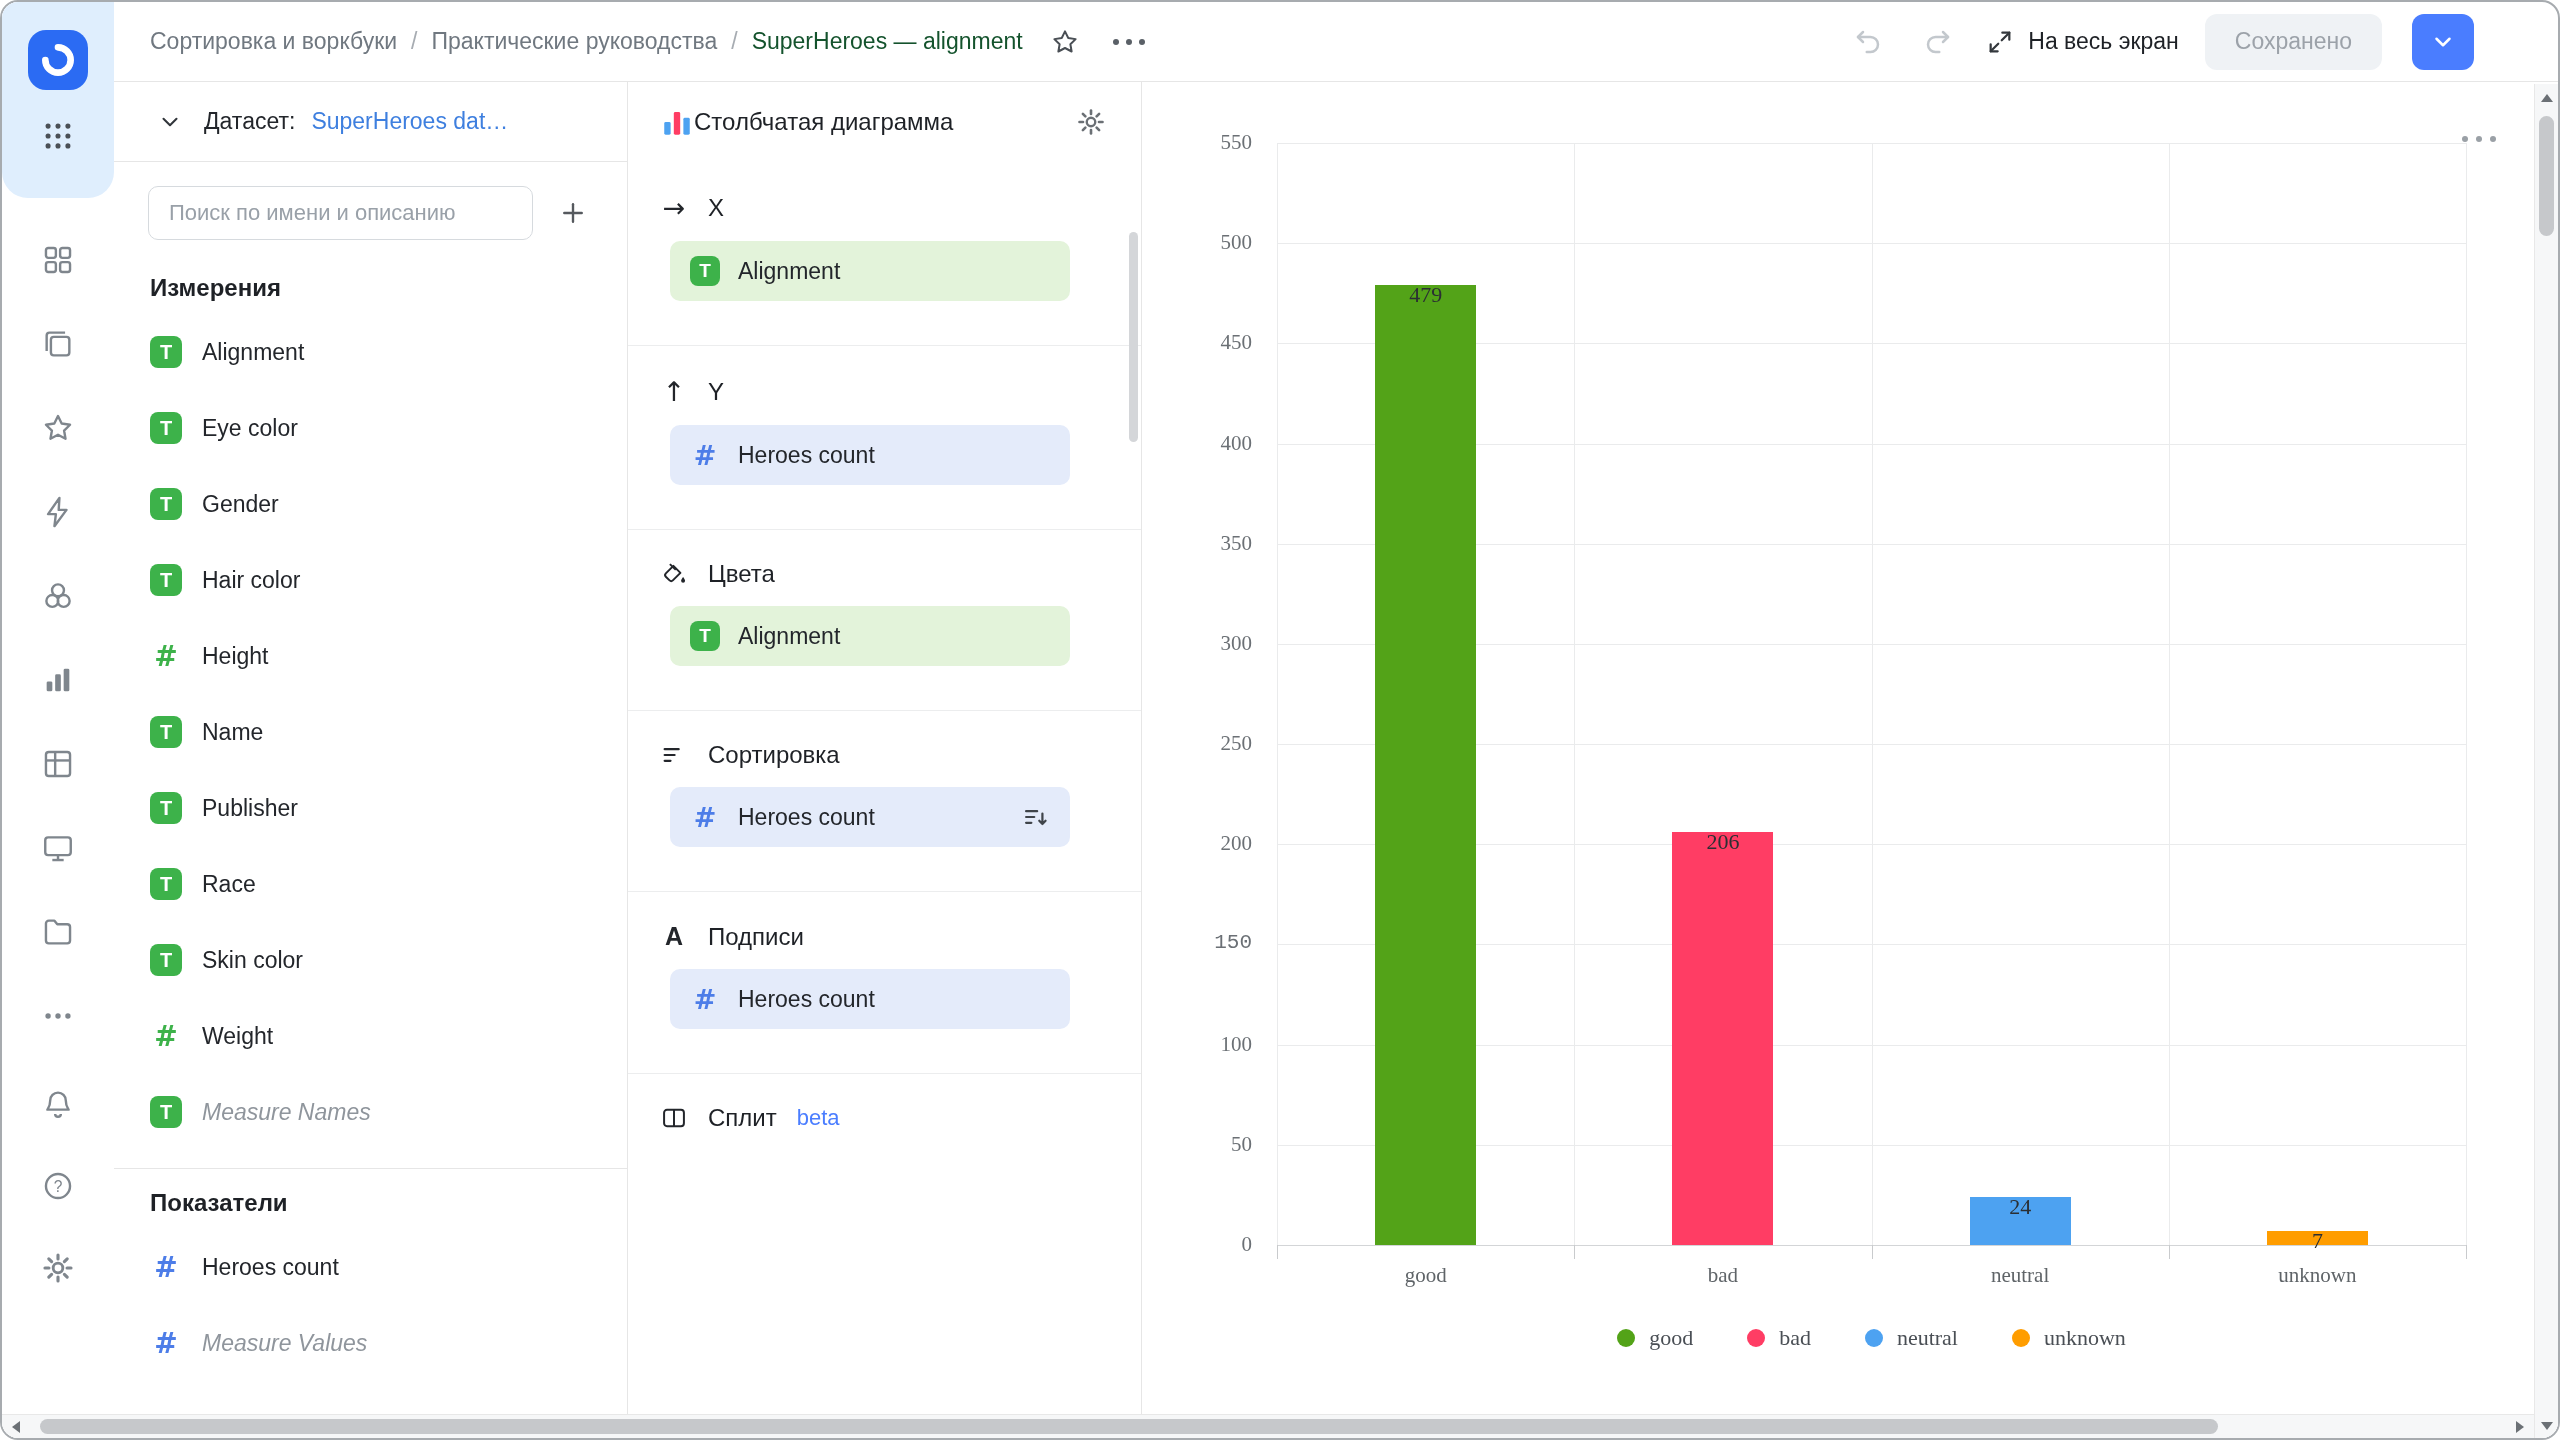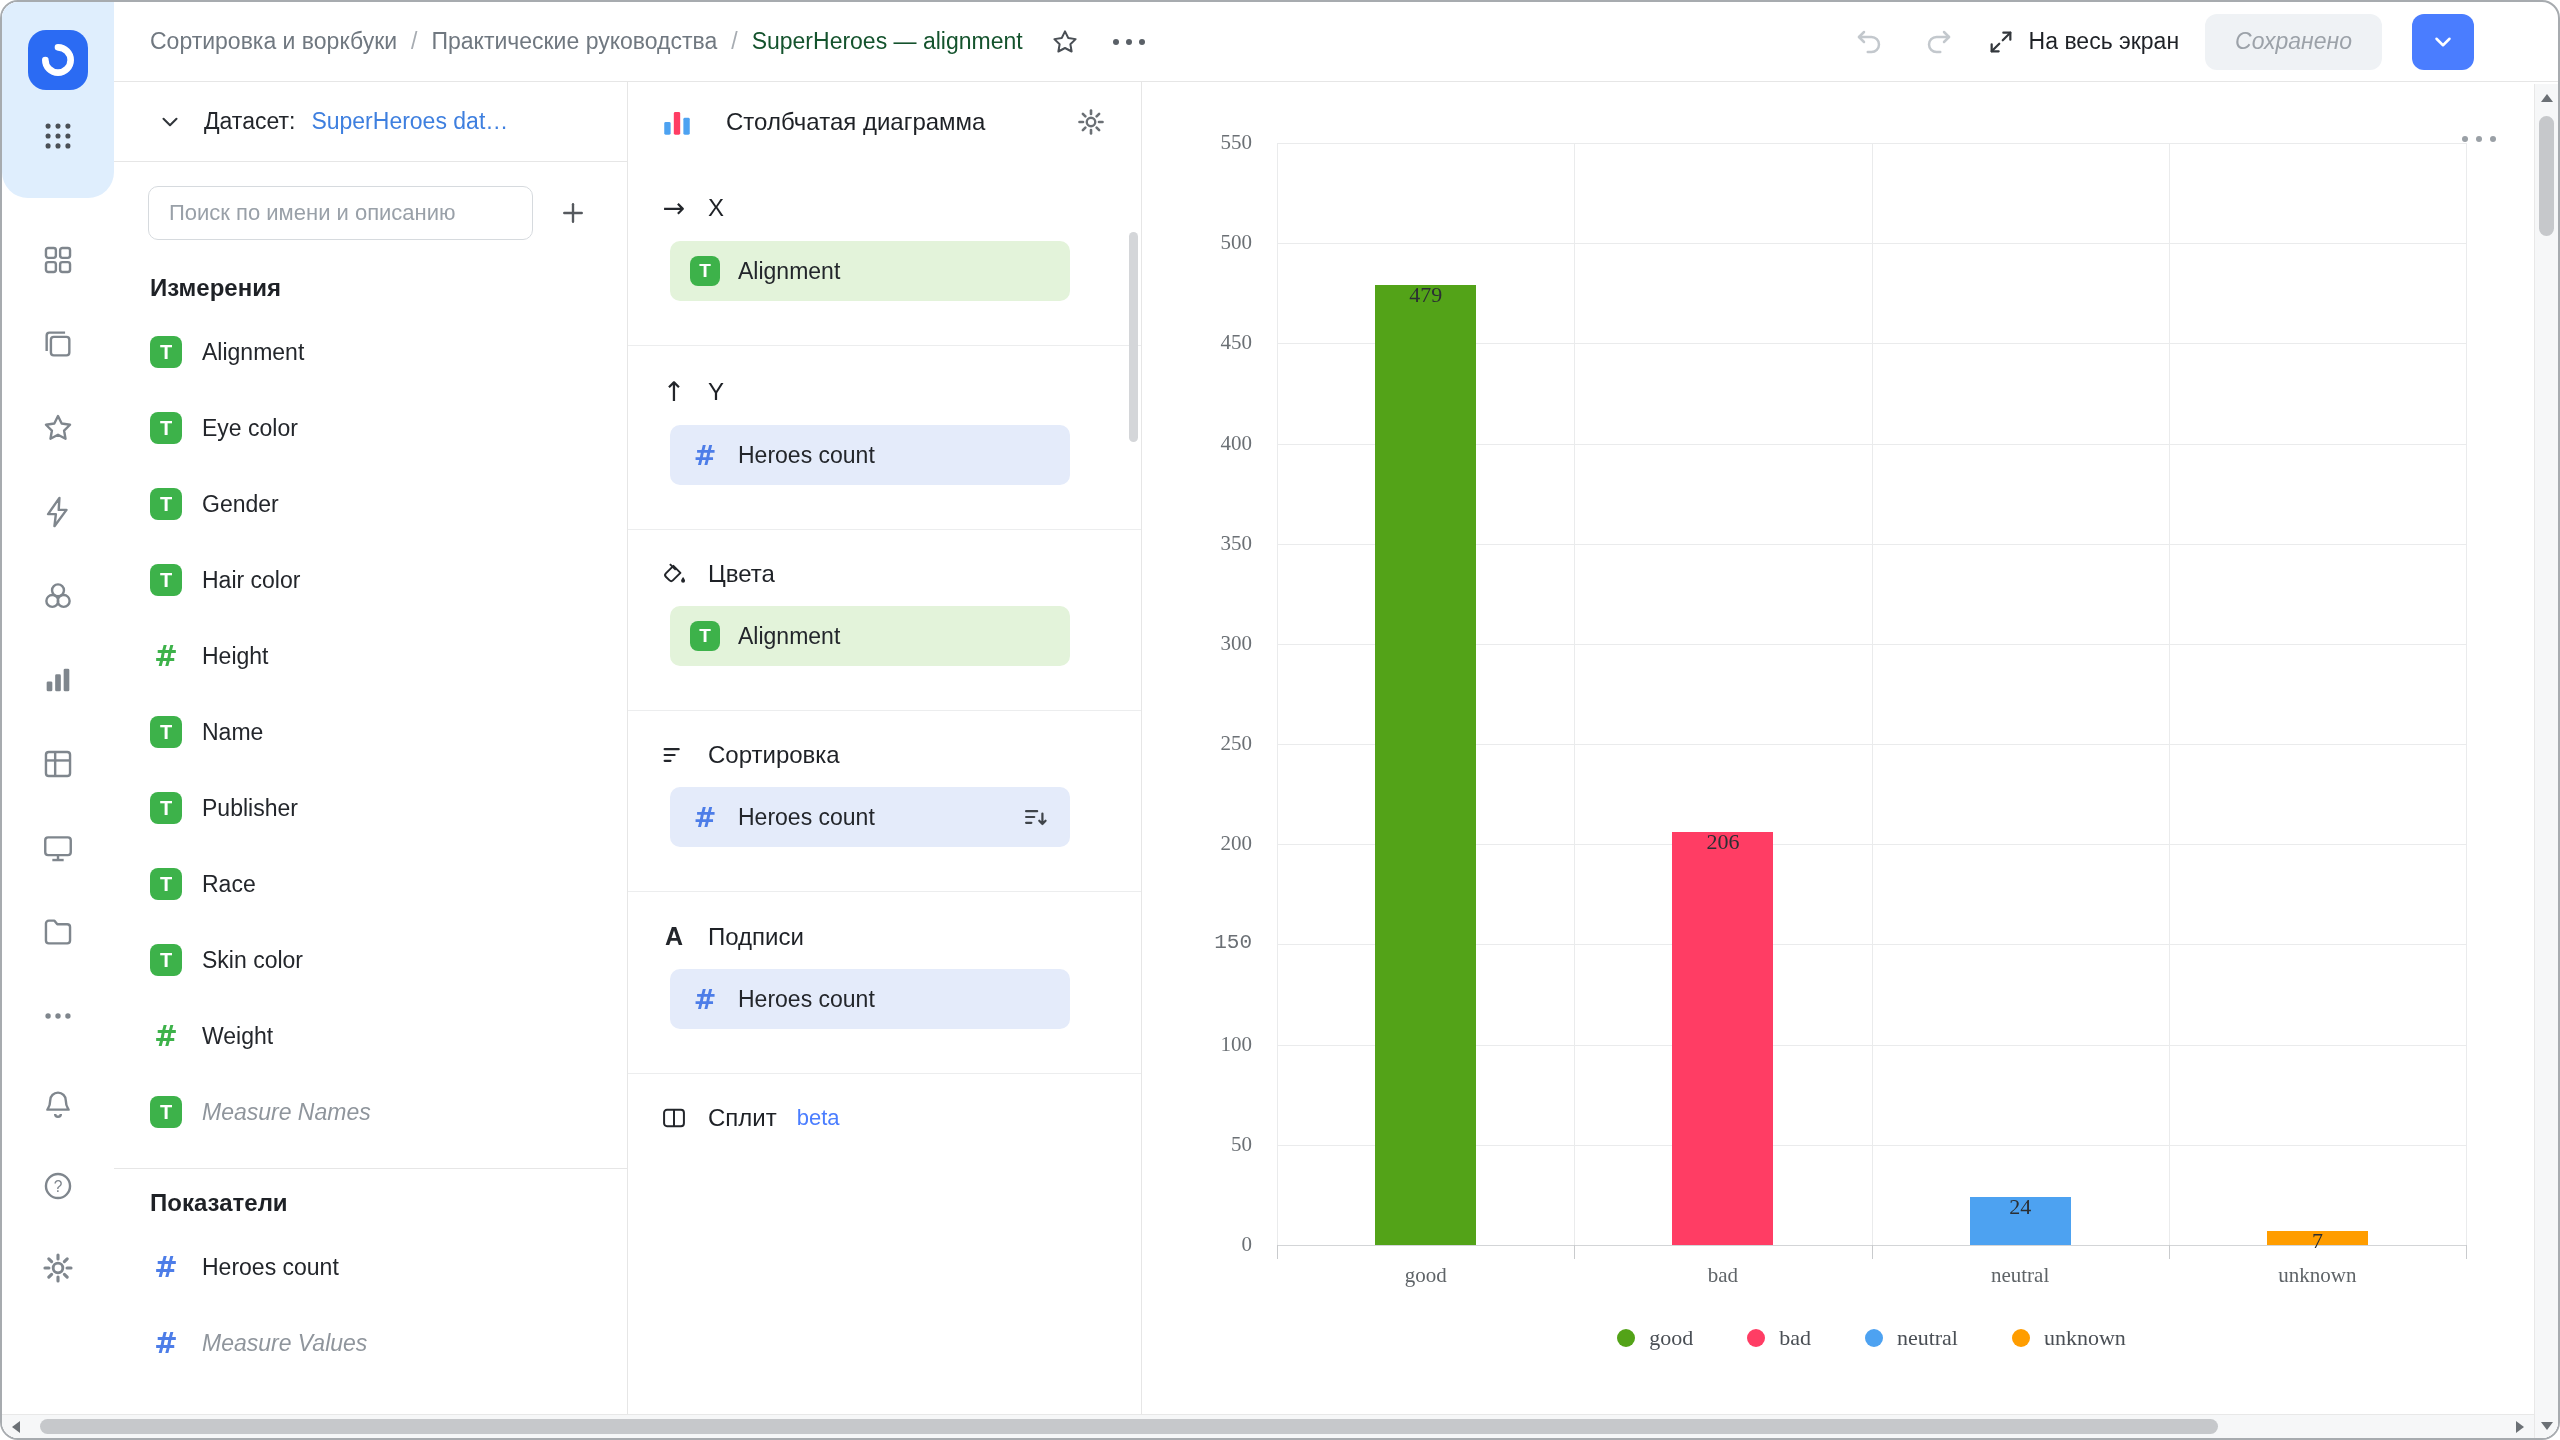--- a/index.html
+++ b/index.html
@@ -39,21 +39,21 @@
   .crumb-current{color:#14532d;}
   .crumb-sep{color:#A7ACB2;}
   .tb-icon{width:44px;height:44px;display:flex;align-items:center;justify-content:center;color:#4A4F55;cursor:pointer;border-radius:10px;}
   .tb-icon svg{width:30px;height:30px;}
   .tb-icon.light{color:#C3C8CD;}
   .dots{display:flex;gap:7px;align-items:center;}
   .dots i{width:6px;height:6px;border-radius:50%;background:#5A6067;display:block;}
   .tb-right{margin-left:auto;display:flex;align-items:center;gap:26px;}
   .fullscreen{display:flex;align-items:center;gap:14px;cursor:pointer;color:#1E2126;}
   .fullscreen svg{width:28px;height:28px;color:#33373C;}
-  .save-btn{height:56px;padding:0 30px;background:#EFF2F5;color:#9CA2A9;font-size:23px;border-radius:12px;border:none;font-family:inherit;cursor:default;font-style:italic;}
+  .save-btn{height:56px;padding:0 30px;background:#EFF2F5;color:#9CA2A9;font-size:23px;border-radius:12px;border:none;font-family:inherit;cursor:default;}
   .dd-btn{width:62px;height:56px;background:var(--accent-blue);border-radius:12px;display:flex;align-items:center;justify-content:center;border:none;cursor:pointer;margin-left:4px;}
   .dd-btn svg{width:26px;height:26px;color:#fff;}
 
   .content{flex:1;display:flex;min-height:0;}
 
   
   .panel{width:514px;flex:none;border-right:1px solid var(--border);display:flex;flex-direction:column;position:relative;background:#fff;}
   .dataset-head{height:80px;flex:none;display:flex;align-items:center;padding:0 24px 0 38px;border-bottom:1px solid var(--border);gap:16px;}
   .chev-btn{width:36px;height:36px;display:flex;align-items:center;justify-content:center;color:#33373C;cursor:pointer;}
   .chev-btn svg{width:26px;height:26px;}
@@ -68,21 +68,21 @@
   .field-row{height:76px;display:flex;align-items:center;gap:20px;cursor:grab;}
   .ficon-t{width:32px;height:32px;flex:none;border-radius:8px;background:var(--dimension-green);color:#fff;font-weight:700;font-size:20px;display:flex;align-items:center;justify-content:center;font-family:"Liberation Sans",sans-serif;}
   .ficon-hash{font-size:28px;font-weight:700;width:32px;flex:none;text-align:center;font-family:"DejaVu Sans",sans-serif;}
   .ficon-hash.green{color:var(--dimension-green);}
   .ficon-hash.blue{color:var(--measure-blue);}
   .fname{font-size:23px;color:#23262B;white-space:nowrap;}
   .fname.italic{font-style:italic;color:#8F959C;}
   .fields-divider{border-top:1px solid var(--border);margin:18px -30px 0 -36px;}
 
   
-  .config-head{height:80px;flex:none;display:flex;align-items:center;gap:32px;padding:0 28px 0 32px;font-size:24px;color:#1E2126;}
+  .config-head{height:80px;flex:none;display:flex;align-items:center;gap:0;padding:0 28px 0 32px;font-size:24px;color:#1E2126;}
   .config-head svg.minichart{width:34px;height:34px;}
   .config-gear{margin-left:auto;width:44px;height:44px;display:flex;align-items:center;justify-content:center;color:#6B7075;cursor:pointer;}
   .config-gear svg{width:30px;height:30px;}
   .cfg-section{padding:22px 0 44px;border-bottom:1px solid #ECEDEE;}
   .cfg-section.last{border-bottom:none;}
   .cfg-head{display:flex;align-items:center;gap:18px;padding:8px 30px 16px;font-size:24px;color:#1E2126;}
   .cfg-ic{width:32px;display:flex;align-items:center;justify-content:center;color:#23262B;font-size:27px;}
   .cfg-ic svg{width:28px;height:28px;}
   .letter-a{font-weight:600;font-size:25px;}
   .beta{color:var(--accent-blue);font-size:22px;margin-left:2px;}

